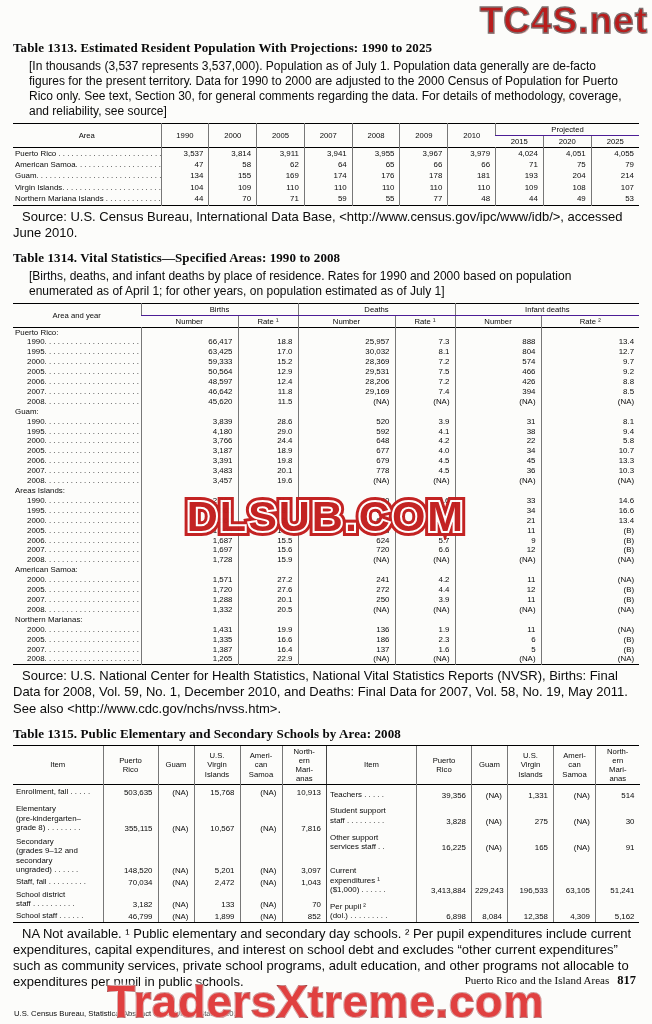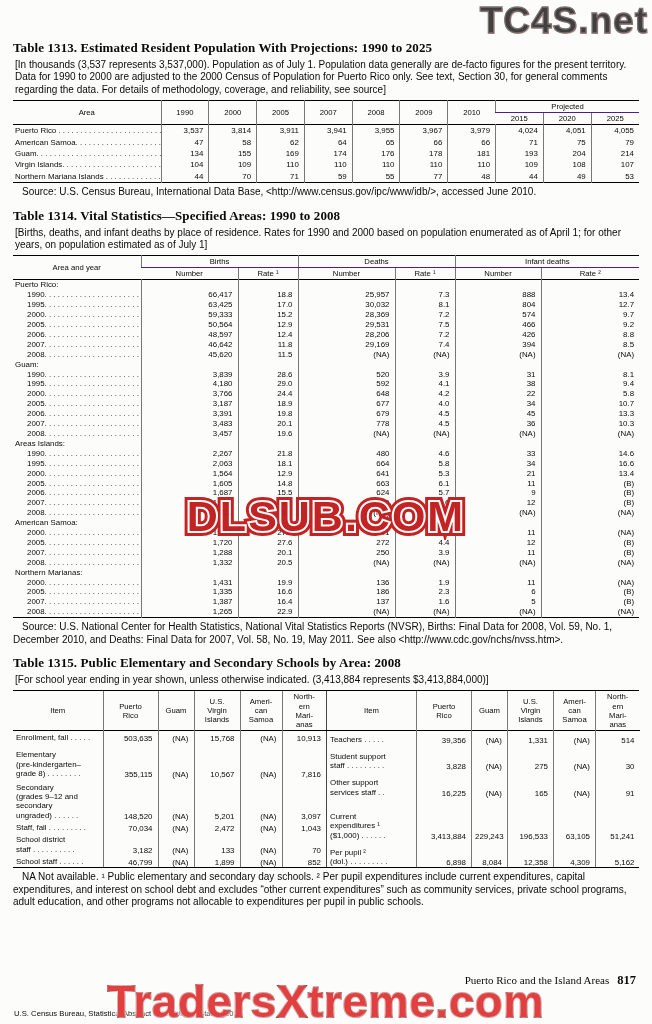--- a/index.html
+++ b/index.html
@@ -7,22 +7,22 @@
     width:652px;height:1024px;position:relative;overflow:hidden;
     background:#fcfcfa;color:#0a0a0a;
     font-family:"Liberation Sans",sans-serif;
   }
   .page{position:absolute;inset:0;padding:40px 13px 8px;}
   section{margin-bottom:9px}
   .tbl-title{
     font-family:"Liberation Serif",serif;
     font-size:13px;font-weight:bold;margin:0 0 3px;letter-spacing:.1px;
   }
-  .headnote{font-size:10px;line-height:1.24;margin:0 2px 4px}
-  .source,.fnote{font-size:10px;line-height:1.24;margin:3px 0 0;text-indent:9px}
+  .headnote{font-size:12px;line-height:1.24;margin:0 16px 4px}
+  .source,.fnote{font-size:13px;line-height:1.24;margin:3px 0 0;text-indent:9px}
   table{
     border-collapse:collapse;table-layout:fixed;width:100%;
     border-top:1.5px solid #000;border-bottom:1px solid #000;
   }
   thead{border-bottom:1px solid #000}
   thead th{
     font-size:7.7px;font-weight:normal;text-align:center;vertical-align:middle;
     padding:1px 2px;border-left:1px solid #777;
   }
   thead th:first-child{border-left:none}
@@ -47,21 +47,21 @@
   .footer-line{
     position:absolute;right:16px;bottom:36px;
     font-family:"Liberation Serif",serif;font-size:11px;
   }
   .footer-line .pgnum{font-weight:bold;font-size:12.5px;margin-left:8px}
   .census{position:absolute;left:14px;bottom:6px;font-size:7.7px}
   
   .wm{position:absolute;font-weight:bold;white-space:nowrap;pointer-events:none;z-index:50}
   .wm-top{
     top:0;right:4px;font-size:37px;letter-spacing:1px;
-    color:#404040;-webkit-text-stroke:1.3px #7c6f6f;
+    color:#b91c1c;-webkit-text-stroke:1.3px #7c6f6f;
     text-shadow:1px 1px 0 rgba(190,80,80,.45);
   }
   .wm-mid{top:492px;left:50%;transform:translateX(-50%);font-size:43px;letter-spacing:2px;opacity:.97}
   .wm-mid .l1{-webkit-text-stroke:10px #c21d1d;color:#c21d1d}
   .wm-mid .l2{
     position:absolute;left:0;top:0;color:#c21d1d;
     -webkit-text-stroke:4px #ffffff;paint-order:stroke fill;
   }
   .wm-bottom{
     bottom:-4px;left:50%;transform:translateX(-50%);
@@ -507,21 +507,20 @@
             <td class="num">(NA)</td>
             <td class="num">(NA)</td>
           </tr>
         </tbody>
     </table>
     <p class="source">Source: U.S. National Center for Health Statistics, National Vital Statistics Reports (NVSR), Births: Final Data for 2008, Vol. 59, No. 1, December 2010, and Deaths: Final Data for 2007, Vol. 58, No. 19, May 2011. See also &lt;http://www.cdc.gov/nchs/nvss.htm&gt;.</p>
   </section>
 
   <section>
     <h2 class="tbl-title">Table 1315. Public Elementary and Secondary Schools by Area: 2008</h2>
-    <p class="headnote">[For school year ending in year shown, unless otherwise indicated. (3,413,884 represents $3,413,884,000)]</p>
     <div class="t1315wrap">
       <table class="t1315">
         <colgroup>
           <col style="width:90px">
             <col style="width:55px">
             <col style="width:36px">
           <col style="width:46px">
             <col style="width:42px">
             <col style="width:44px">
         </colgroup>

